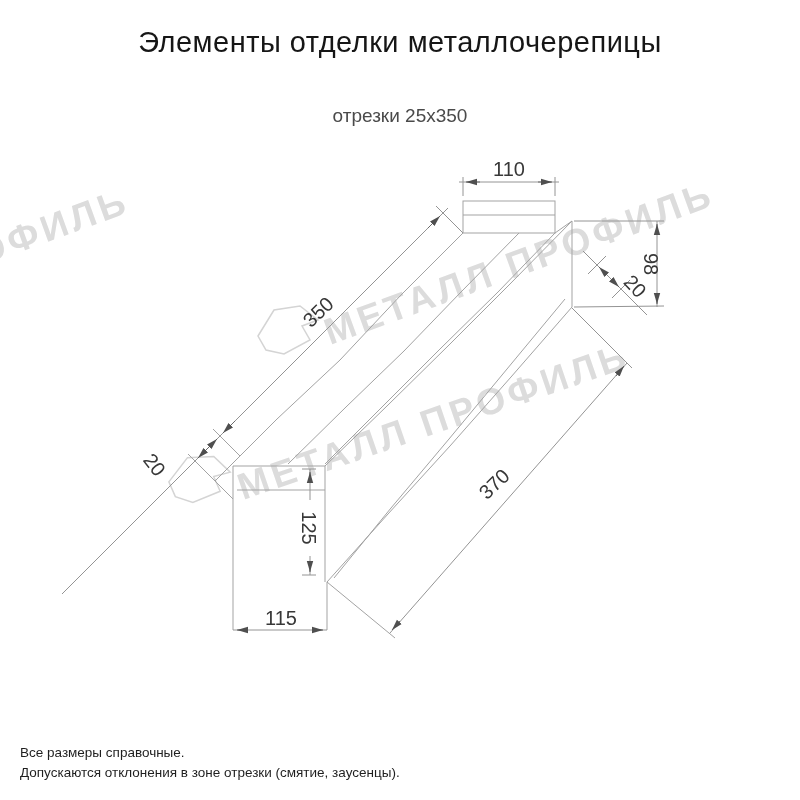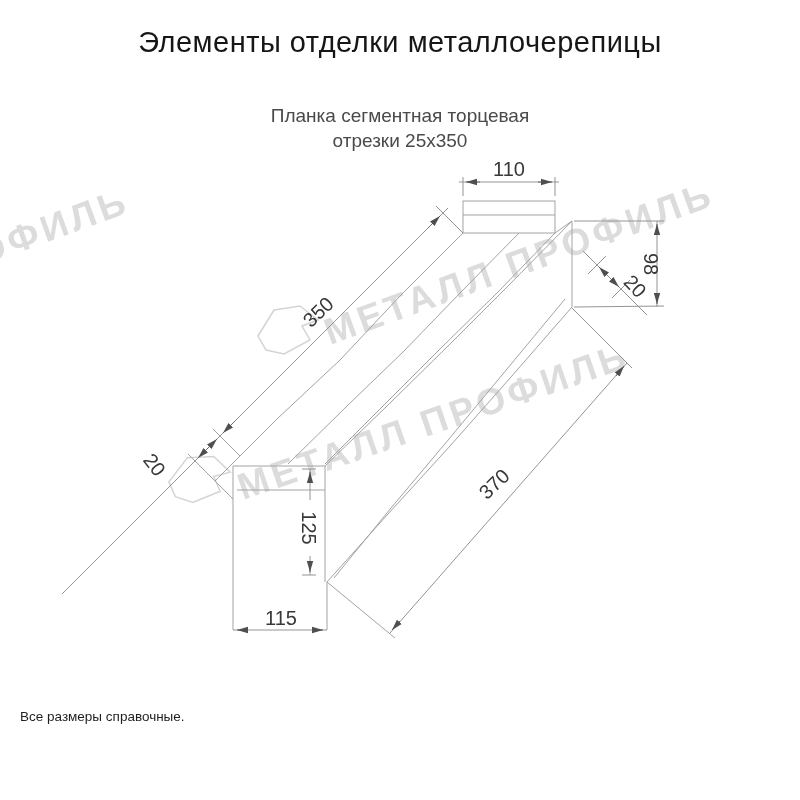--- a/index.html
+++ b/index.html
@@ -3,39 +3,38 @@
 <meta charset="utf-8">
 <style>
   html,body{margin:0;padding:0;}
   body{width:800px;height:800px;background:#ffffff;overflow:hidden;position:relative;
        font-family:"Liberation Sans", sans-serif;}
   .page{position:absolute;inset:0;}
   .title{position:absolute;top:26px;left:0;width:100%;text-align:center;
          font-size:29px;font-weight:500;color:#161616;letter-spacing:0.5px;}
   .subtitle{position:absolute;top:103px;left:0;width:100%;text-align:center;
             font-size:19px;font-weight:400;color:#4a4a4a;line-height:25px;}
-  .notes{position:absolute;top:707px;left:20px;font-size:13.5px;color:#1f1f1f;line-height:20px;}
+  .notes{position:absolute;top:743px;left:20px;font-size:13.5px;color:#1f1f1f;line-height:20px;}
   svg{position:absolute;inset:0;}
   .part{stroke:#a3a3a3;stroke-width:1;fill:none;}
   .dim{stroke:#949494;stroke-width:1;fill:none;}
   .stub{stroke:#6a6a6a;stroke-width:1;fill:none;}
   .dimtxt{fill:#383838;font-size:20px;font-family:"Liberation Sans",sans-serif;}
   .wm{fill:#dcdcdc;font-size:37px;font-weight:700;letter-spacing:4px;
       font-family:"Liberation Sans",sans-serif;}
   .logo{stroke:#d4d4d4;stroke-width:1.5;fill:none;}
 </style>
 </head>
 <body>
 
 <div class="page">
 
   <div class="title">Элементы отделки металлочерепицы</div>
 
   <div class="subtitle">
-    <div>Планка сегментная торцевая</div>
     <div>отрезки 25х350</div>
   </div>
 
   <svg width="800" height="800" viewBox="0 0 800 800">
     <defs>
       <marker id="ah" markerWidth="12" markerHeight="8" refX="11" refY="4" orient="auto">
         <path d="M0,0.8 L11,4 L0,7.2 Z" fill="#4f4f4f"></path>
       </marker>
     </defs>
 
@@ -138,15 +137,16 @@
     <g>
       <line class="dim" x1="233" y1="630" x2="327" y2="630"></line>
       <line class="stub" x1="248" y1="630" x2="237" y2="630" marker-end="url(#ah)"></line>
       <line class="stub" x1="312" y1="630" x2="323" y2="630" marker-end="url(#ah)"></line>
       <text class="dimtxt" x="281" y="625" text-anchor="middle">115</text>
     </g>
   </svg>
 
   <div class="notes">
     <div>Все размеры справочные.</div>
+    <div>Допускаются отклонения в зоне отрезки (смятие, заусенцы).</div>
   </div>
 
 </div>
 
 </body></html>

